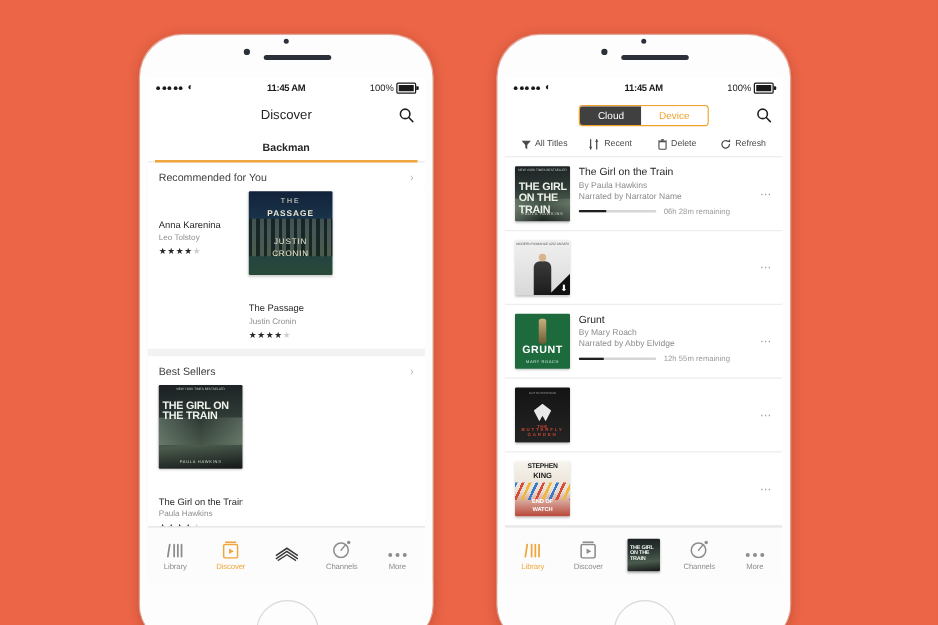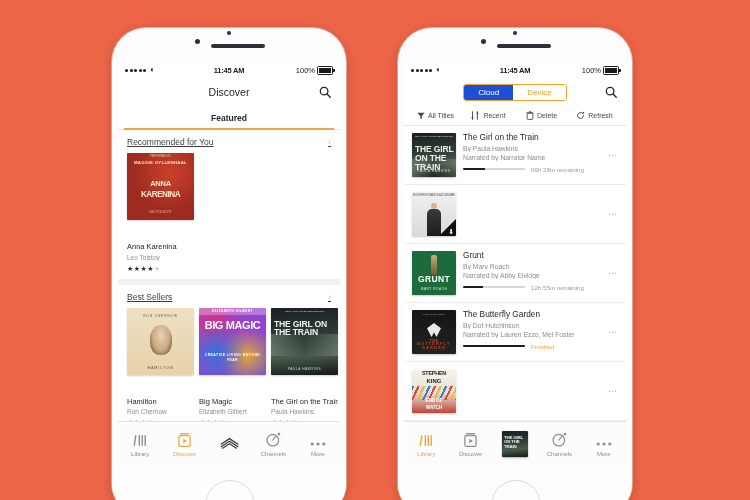--- a/index.html
+++ b/index.html
@@ -49,31 +49,31 @@
   
   .navbar{height:28px;display:flex;align-items:center;justify-content:center;position:relative;background:#fff;}
   .nav-title{font-size:10.5px;color:#262626;}
   .search-btn{position:absolute;right:8px;top:50%;transform:translateY(-50%);
               width:14px;height:14px;}
   .search-btn svg{width:14px;height:14px;display:block;}
 
   
   .segmented{display:flex;border:1px solid #f0a12e;border-radius:3px;overflow:hidden;height:15px;}
   .seg{font-size:8px;padding:0 14px;display:flex;align-items:center;justify-content:center;color:#f0a12e;background:#fff;}
-  .seg.active{background:#1d4ed8;color:#fff;}
+  .seg.active{background:#404040;color:#fff;}
 
   
   .tabrow{display:flex;border-bottom:1px solid #e8e8e8;background:#fff;}
   .tab{flex:1;text-align:center;font-size:8.5px;padding:7px 0 6px;color:#9a9a9a;position:relative;}
   .tab.active{color:#262626;font-weight:bold;}
   .tab.active::after{content:"";position:absolute;left:6px;right:6px;bottom:-1px;height:2px;background:#f0a63c;}
 
   
   .sec-head{display:flex;align-items:flex-end;justify-content:space-between;
-            padding:7px 9px 6px;font-size:8.5px;color:#3d3d3d;background:#fff;text-decoration:underline;}
+            padding:7px 9px 6px;font-size:8.5px;color:#3d3d3d;background:#fff;}
   .chev{color:#b9b9b9;font-size:9px;}
 
   .scroll{height:360px;overflow:hidden;background:#f2f2f2;}
   .carousel{display:flex;gap:5px;padding:0 9px 7px;background:#fff;}
   .bookcard{width:67px;flex:0 0 67px;}
   .cover{width:67px;height:67px;border-radius:1px;overflow:hidden;position:relative;
          box-shadow:0 1px 2px rgba(0,0,0,.18);}
   .bk-title{font-size:7.5px;color:#262626;margin-top:23px;line-height:1.15;
             white-space:nowrap;overflow:hidden;text-overflow:clip;}
   .bk-author{font-size:6.5px;color:#8e8e8e;margin-top:2px;white-space:nowrap;overflow:hidden;}
@@ -232,79 +232,63 @@
         <span class="search-btn">
           <svg viewBox="0 0 24 24" fill="none" stroke="#222" stroke-width="2.2">
             <circle cx="10.5" cy="10.5" r="6.5"></circle>
               <line x1="15.5" y1="15.5" x2="21" y2="21" stroke-linecap="round"></line>
           </svg>
         </span>
       </div>
 
       <div class="tabrow">
         <div class="tab active">
-          <span>Featured</span>
+          <span>Backman</span>
         </div>
       </div>
 
       <div class="scroll">
 
         <div class="sec-head">
           <span>Recommended for You</span>
           <span class="chev">›</span>
         </div>
         <div class="carousel">
 
           <div class="bookcard">
-            <div class="cover c-anna">
-              <div class="t0">PERFORMED BY</div>
-              <div class="t1">MAGGIE GYLLENHAAL</div>
-              <div class="t2">ANNA</div>
-              <div class="t3">KARENINA</div>
-              <div class="t4">LEO TOLSTOY</div>
-            </div>
             <div class="bk-title">Anna Karenina</div>
             <div class="bk-author">Leo Tolstoy</div>
             <div class="stars">★★★★<span class="off">★</span></div>
           </div>
 
 
+          <div class="bookcard">
+            <div class="cover c-pass">
+              <div class="trees"></div>
+              <div class="t1">THE</div>
+              <div class="t2">PASSAGE</div>
+              <div class="t3">JUSTIN</div>
+              <div class="t4">CRONIN</div>
+            </div>
+            <div class="bk-title">The Passage</div>
+            <div class="bk-author">Justin Cronin</div>
+            <div class="stars">★★★★<span class="off">★</span></div>
+          </div>
 
         </div>
 
         <div class="gap"></div>
 
         <div class="sec-head">
           <span>Best Sellers</span>
           <span class="chev">›</span>
         </div>
         <div class="carousel">
 
-          <div class="bookcard">
-            <div class="cover c-ham">
-              <div class="t1">RON CHERNOW</div>
-              <div class="face"></div>
-              <div class="t2">HAMILTON</div>
-            </div>
-            <div class="bk-title">Hamilton</div>
-            <div class="bk-author">Ron Chernow</div>
-            <div class="stars">★★★★<span class="off">★</span></div>
-          </div>
-
-          <div class="bookcard">
-            <div class="cover c-magic">
-              <div class="bar"></div>
-              <div class="t0">ELIZABETH GILBERT</div>
-              <div class="t1">BIG MAGIC</div>
-              <div class="t2">CREATIVE LIVING BEYOND FEAR</div>
-            </div>
-            <div class="bk-title">Big Magic</div>
-            <div class="bk-author">Elizabeth Gilbert</div>
-            <div class="stars">★★★★<span class="off">★</span></div>
-          </div>
+
 
           <div class="bookcard">
             <div class="cover c-train">
               <div class="t0">NEW YORK TIMES BESTSELLER</div>
               <div class="blur"></div>
               <div class="t1">THE GIRL ON THE TRAIN</div>
               <div class="t2">PAULA HAWKINS</div>
             </div>
             <div class="bk-title">The Girl on the Train</div>
             <div class="bk-author">Paula Hawkins</div>
@@ -517,31 +501,20 @@
           <span class="dots3">⋯</span>
         </div>
 
         <div class="lrow">
           <div class="lcover c-bfly">
             <div class="t0">DOT HUTCHINSON</div>
             <div class="wing"></div>
             <div class="t1">THE</div>
             <div class="t2">BUTTERFLY GARDEN</div>
           </div>
-          <div class="linfo">
-            <div class="ltitle">The Butterfly Garden</div>
-            <div class="lauth">By Dot Hutchinson</div>
-            <div class="lnarr">Narrated by Lauren Ezzo, Mel Foster</div>
-            <div class="lprog">
-              <span class="ptrack">
-                  <i class="pfill" style="width:100%"></i>
-                </span>
-              <span class="premain fin">Finished</span>
-            </div>
-          </div>
           <span class="dots3">⋯</span>
         </div>
 
         <div class="lrow">
           <div class="lcover c-eow">
             <div class="t1">STEPHEN</div>
             <div class="t2">KING</div>
             <div class="conf"></div>
             <div class="t3">END OF</div>
             <div class="t4">WATCH</div>

